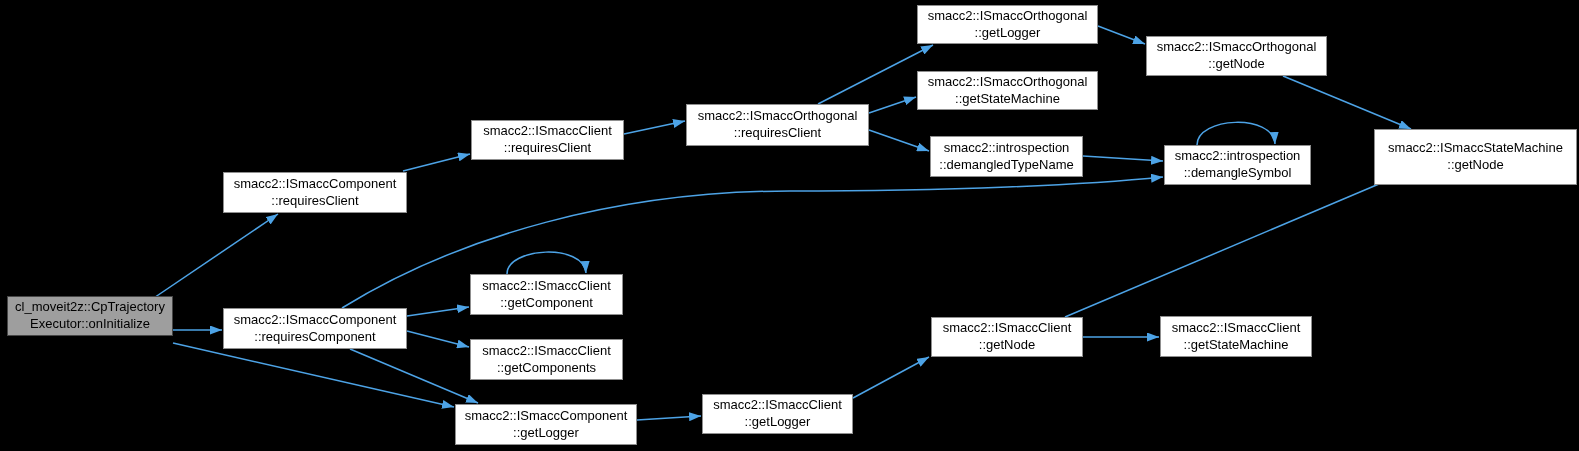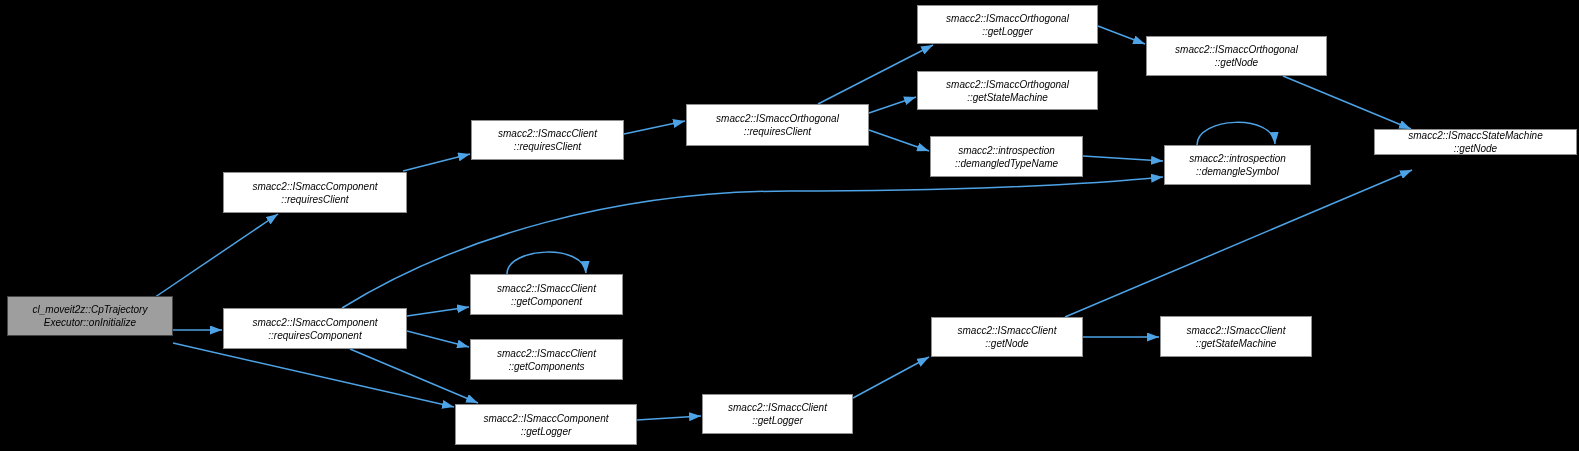--- a/index.html
+++ b/index.html
@@ -10,29 +10,28 @@
     font-family:"Liberation Sans", sans-serif;
     overflow:hidden;
   }
   #edges{position:absolute;left:0;top:0;width:1579px;height:451px;}
   .node{
     position:absolute;
     box-sizing:border-box;
     background:#ffffff;
     border:1px solid #8f8f8f;
     color:#000;
-    font-size:10px;
+    font-size:13px;
     line-height:1.3;
     display:flex;
     align-items:center;
     justify-content:center;
     text-align:center;
     white-space:pre-line;
     cursor:pointer;
-    font-style:italic;
   }
   .node.highlighted{
     background:#9e9e9e;
     border:1px solid #464646;
     cursor:default;
   }
   .edge{fill:none;stroke:#4da3e6;stroke-width:1.5px;}
 </style>
 </head>
 <body>
@@ -88,21 +87,21 @@
 
   <div class="node" style="left:930px;top:136px;width:153px;height:41px">smacc2::introspection
 ::demangledTypeName</div>
 
   <div class="node" style="left:1146px;top:36px;width:181px;height:40px">smacc2::ISmaccOrthogonal
 ::getNode</div>
 
   <div class="node" style="left:1164px;top:145px;width:147px;height:40px">smacc2::introspection
 ::demangleSymbol</div>
 
-  <div class="node" style="left:1374px;top:129px;width:203px;height:26px">smacc2::ISmaccStateMachine
+  <div class="node" style="left:1374px;top:129px;width:203px;height:56px">smacc2::ISmaccStateMachine
 ::getNode</div>
 
   <div class="node" style="left:223px;top:308px;width:184px;height:41px">smacc2::ISmaccComponent
 ::requiresComponent</div>
 
   <div class="node" style="left:470px;top:274px;width:153px;height:41px">smacc2::ISmaccClient
 ::getComponent</div>
 
   <div class="node" style="left:470px;top:339px;width:153px;height:41px">smacc2::ISmaccClient
 ::getComponents</div>

